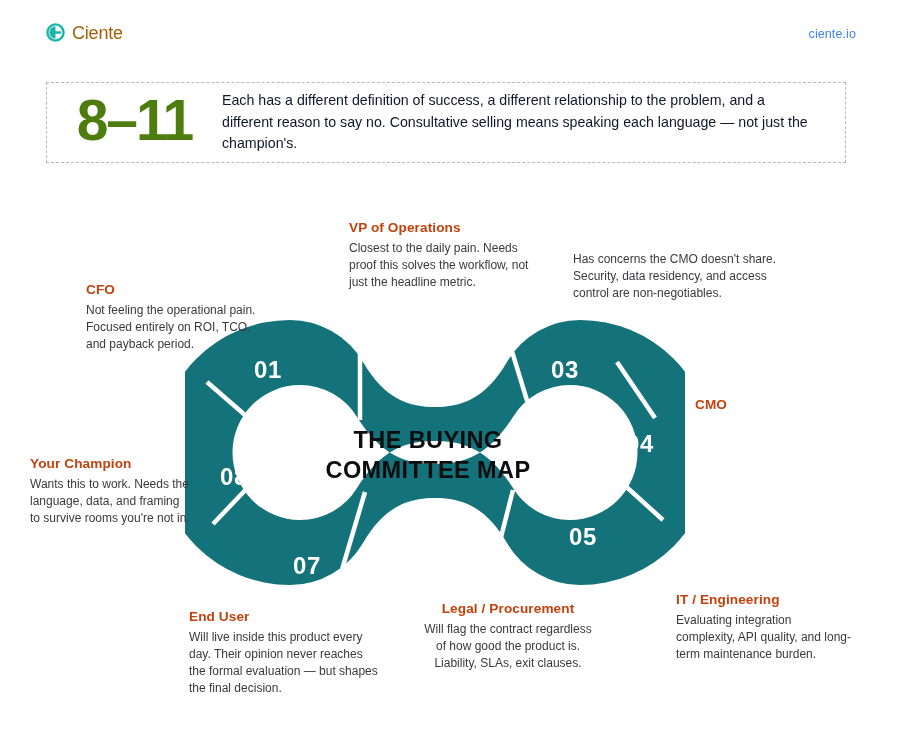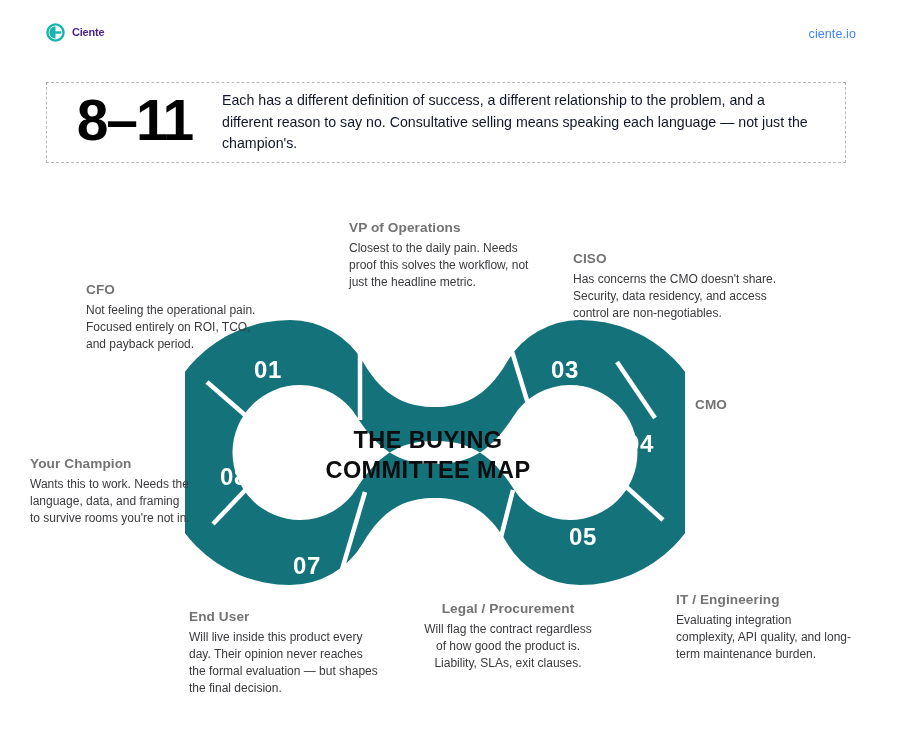--- a/index.html
+++ b/index.html
@@ -24,23 +24,23 @@
   }
   .logo-wrap {
     position: absolute;
     left: 46px; top: 23px;
     display: flex;
     align-items: center;
     gap: 7px;
   }
   .logo-mark { width: 19px; height: 19px; display: block; }
   .logo-text {
-    font-size: 11px;
-    font-weight: bold;
-    color: #4c1d95;
+    font-size: 18px;
+    font-weight: normal;
+    color: #a16207;
     letter-spacing: -0.2px;
     line-height: 1;
   }
   .site-url {
     position: absolute;
     right: 46px; top: 27px;
     font-size: 12.5px;
     color: #3b82f6;
     letter-spacing: 0.1px;
   }
@@ -54,40 +54,40 @@
     box-sizing: border-box;
     display: flex;
     align-items: center;
   }
   .callout-num {
     width: 175px;
     flex: 0 0 175px;
     text-align: center;
     font-size: 57px;
     font-weight: bold;
-    color: #000000;
+    color: #4d7c0f;
     letter-spacing: -2px;
     line-height: 1;
     padding-bottom: 4px;
   }
   .callout-body {
     flex: 1;
     font-size: 14.2px;
     line-height: 1.52;
     color: #0f172a;
     padding-right: 26px;
   }
 
   
   .label { position: absolute; }
   .label h3 {
     margin: 0 0 5px 0;
     font-size: 13.6px;
     font-weight: bold;
-    color: #737373;
+    color: #c2410c;
     letter-spacing: 0.1px;
   }
   .label p {
     margin: 0;
     font-size: 12px;
     line-height: 1.43;
     color: #3a3a3e;
   }
 
   .lbl-cfo          { left: 86px;  top: 251px; width: 175px; margin-top: 31px; }
@@ -213,21 +213,20 @@
   <h3>CFO</h3>
   <p>Not feeling the operational pain. Focused entirely on ROI, TCO, and payback period.</p>
 </div>
 
 <div class="label lbl-vp">
   <h3>VP of Operations</h3>
   <p>Closest to the daily pain. Needs proof this solves the workflow, not just the headline metric.</p>
 </div>
 
 <div class="label lbl-ciso">
-  <h3>CISO</h3>
   <p>Has concerns the CMO doesn't share. Security, data residency, and access control are non-negotiables.</p>
 </div>
 
 <div class="label lbl-cmo">
   <h3>CMO</h3>
 </div>
 
 <div class="label lbl-it">
   <h3>IT / Engineering</h3>
   <p>Evaluating integration complexity, API quality, and long-term maintenance burden.</p>

